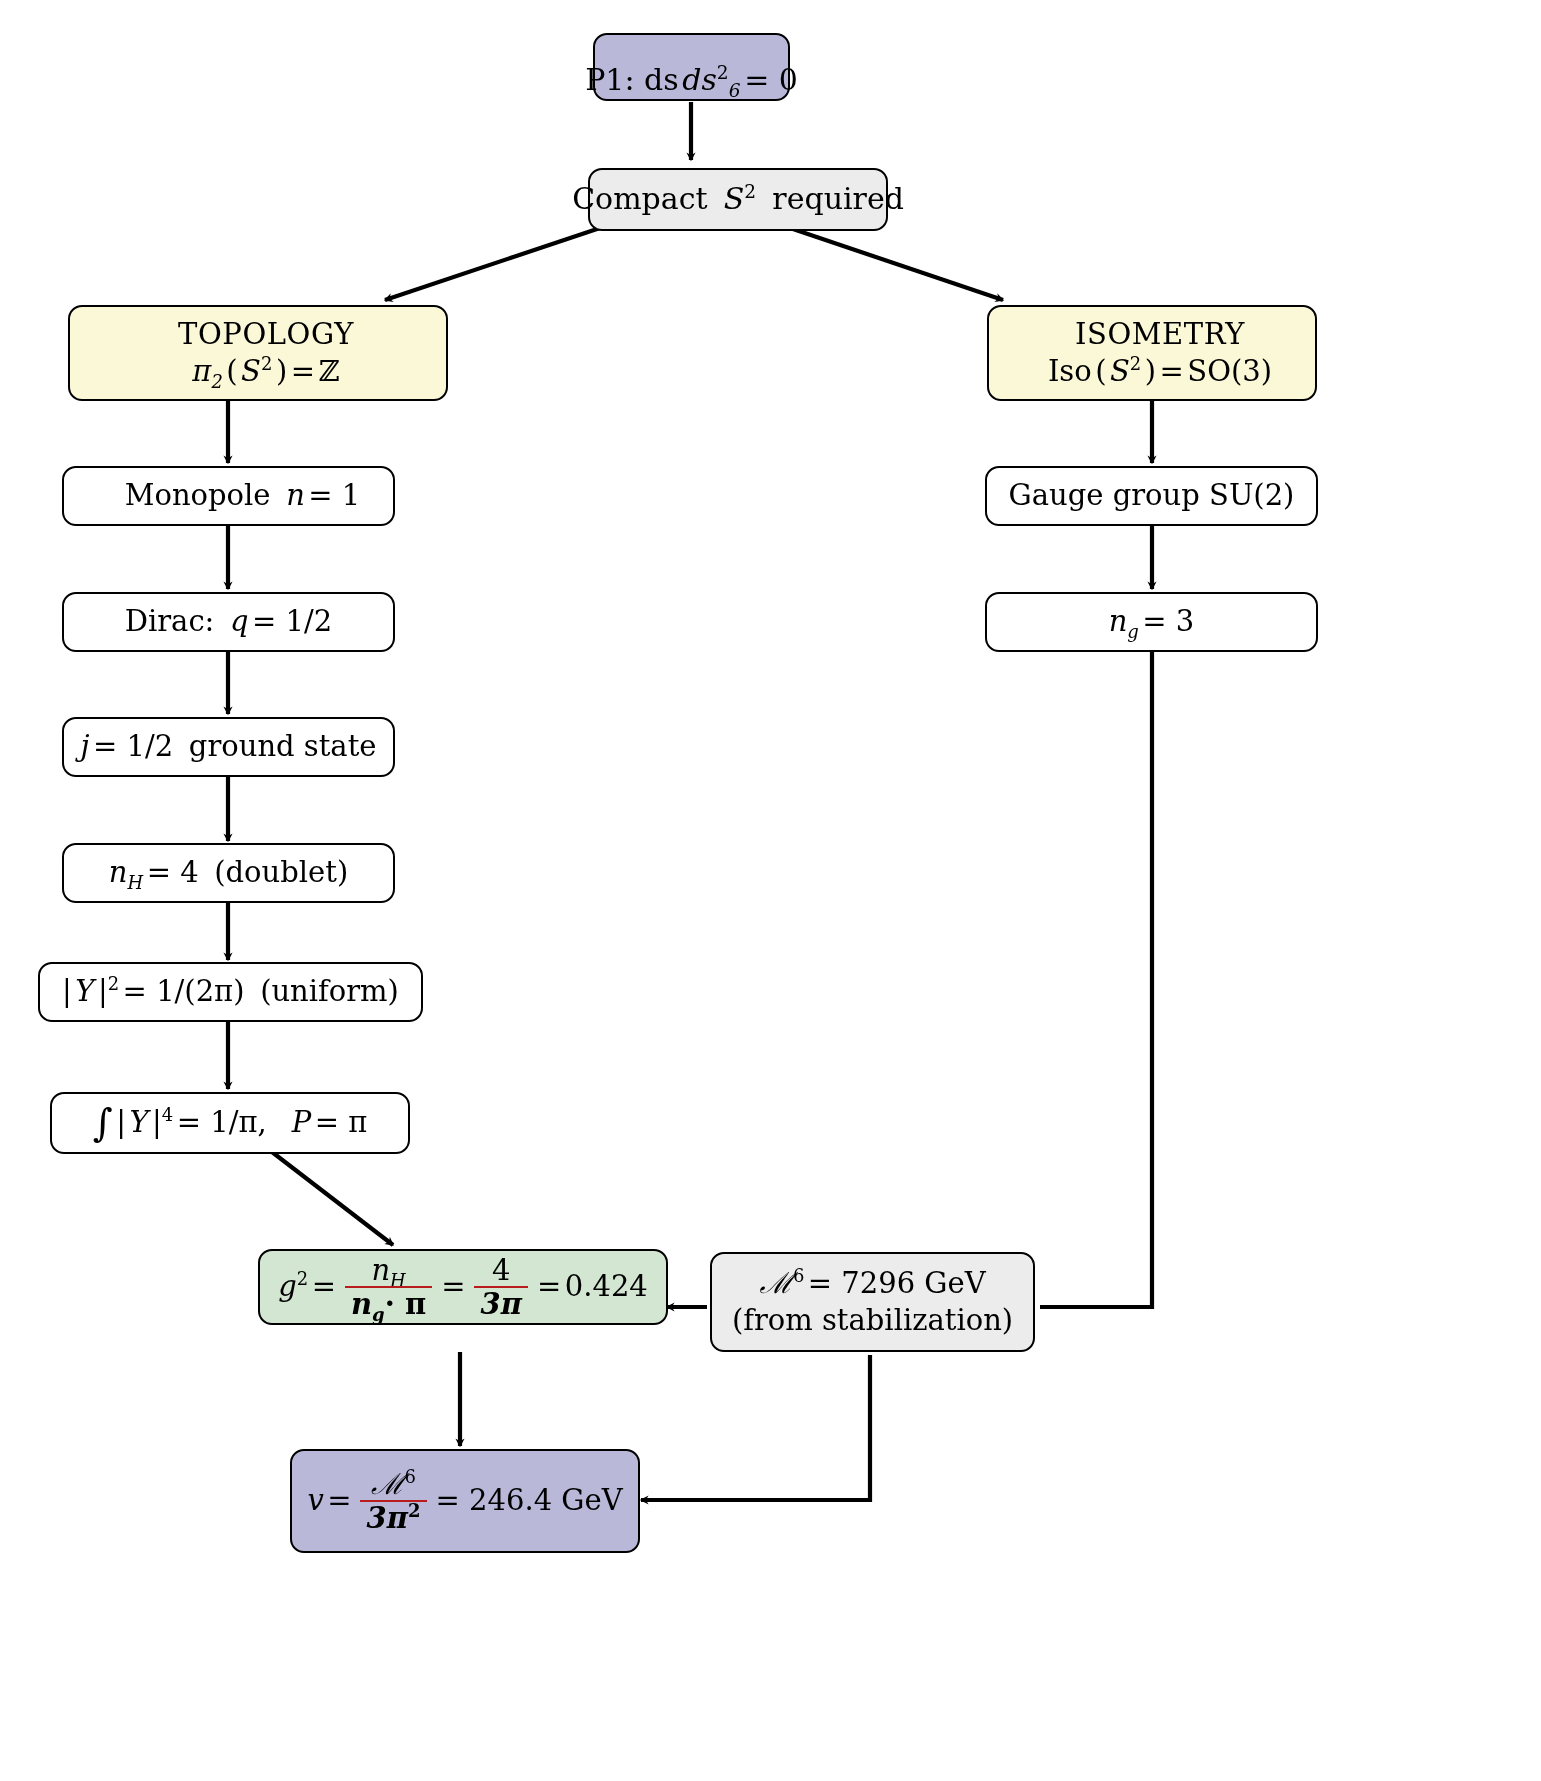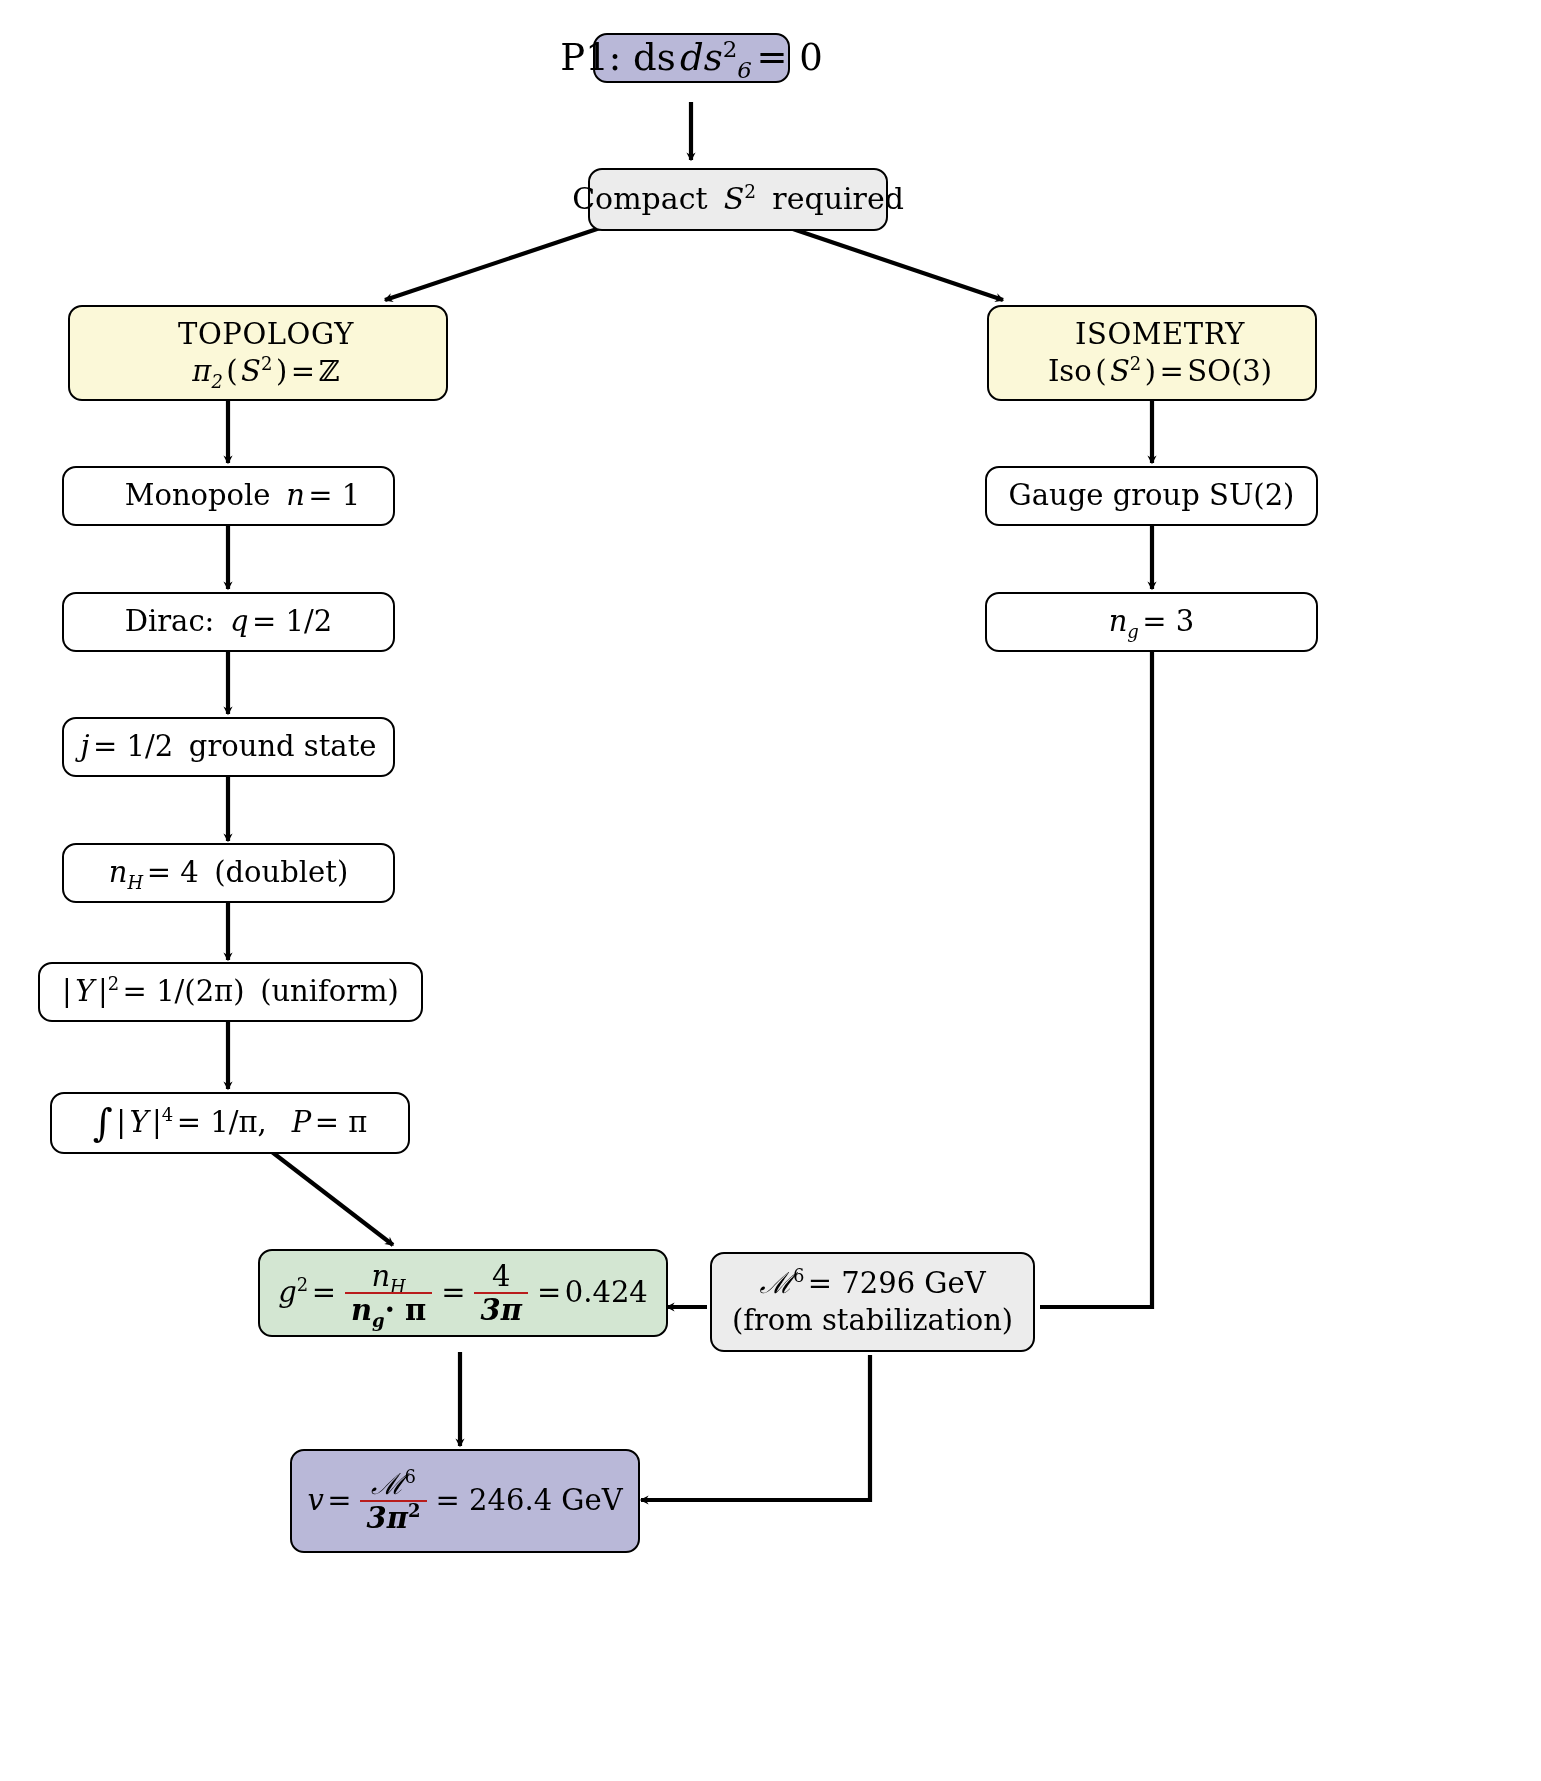--- a/index.html
+++ b/index.html
@@ -114,21 +114,21 @@
     <g stroke="#000" stroke-width="4.2" fill="none">
 
       <path d="M1152,650 L1152,1307 L1040,1307"></path>
 
       <path d="M707,1307 L667,1307" marker-end="url(#ah)"></path>
 
       <path d="M870,1355 L870,1500 L641,1500" marker-end="url(#ah)"></path>
     </g>
   </svg>
 
-  <div class="node fill-purple" style="left:593px; top:33px; width:197px; height:50px; font-size:37px;">
+  <div class="node fill-purple" style="left:593px; top:33px; width:197px; height:68px; font-size:30px;justify-content:flex-end;">
     <div class="mathline">
       <span class="mtxt">P1:  ds</span>
       <span class="mi">ds<sup class="sp">2</sup><sub class="sb">6</sub></span>
       <span class="mtxt">= 0</span>
     </div>
   </div>
 
   <div class="node fill-grey" style="left:588px; top:168px; width:300px; height:63px; font-size:30px;">
     <div class="mathline">
       <span class="mtxt">Compact</span>
@@ -229,21 +229,21 @@
     </div>
   </div>
 
   <div class="node fill-white" style="left:985px; top:592px; width:333px; height:60px; font-size:29px;">
     <div class="mathline">
       <span class="mi"><span>n</span><sub class="sb it">g</sub></span>
       <span class="mtxt">= 3</span>
     </div>
   </div>
 
-  <div class="node fill-green" style="left:258px; top:1249px; width:410px; height:88px; font-size:29px;">
+  <div class="node fill-green" style="left:258px; top:1249px; width:410px; height:76px; font-size:29px;">
     <div class="mathline">
       <span class="mi"><span>g</span><sup class="sp">2</sup></span>
       <span class="mtxt">=</span>
       <span class="frac">
         <span class="num mi"><span>n</span><sub class="sb it">H</sub></span>
         <span class="den mi"><span>n</span><sub class="sb it">g</sub><span class="mtxt" style="font-style:normal">· π</span></span>
       </span>
       <span class="mtxt">=</span>
       <span class="frac">
         <span class="num mtxt">4</span>

